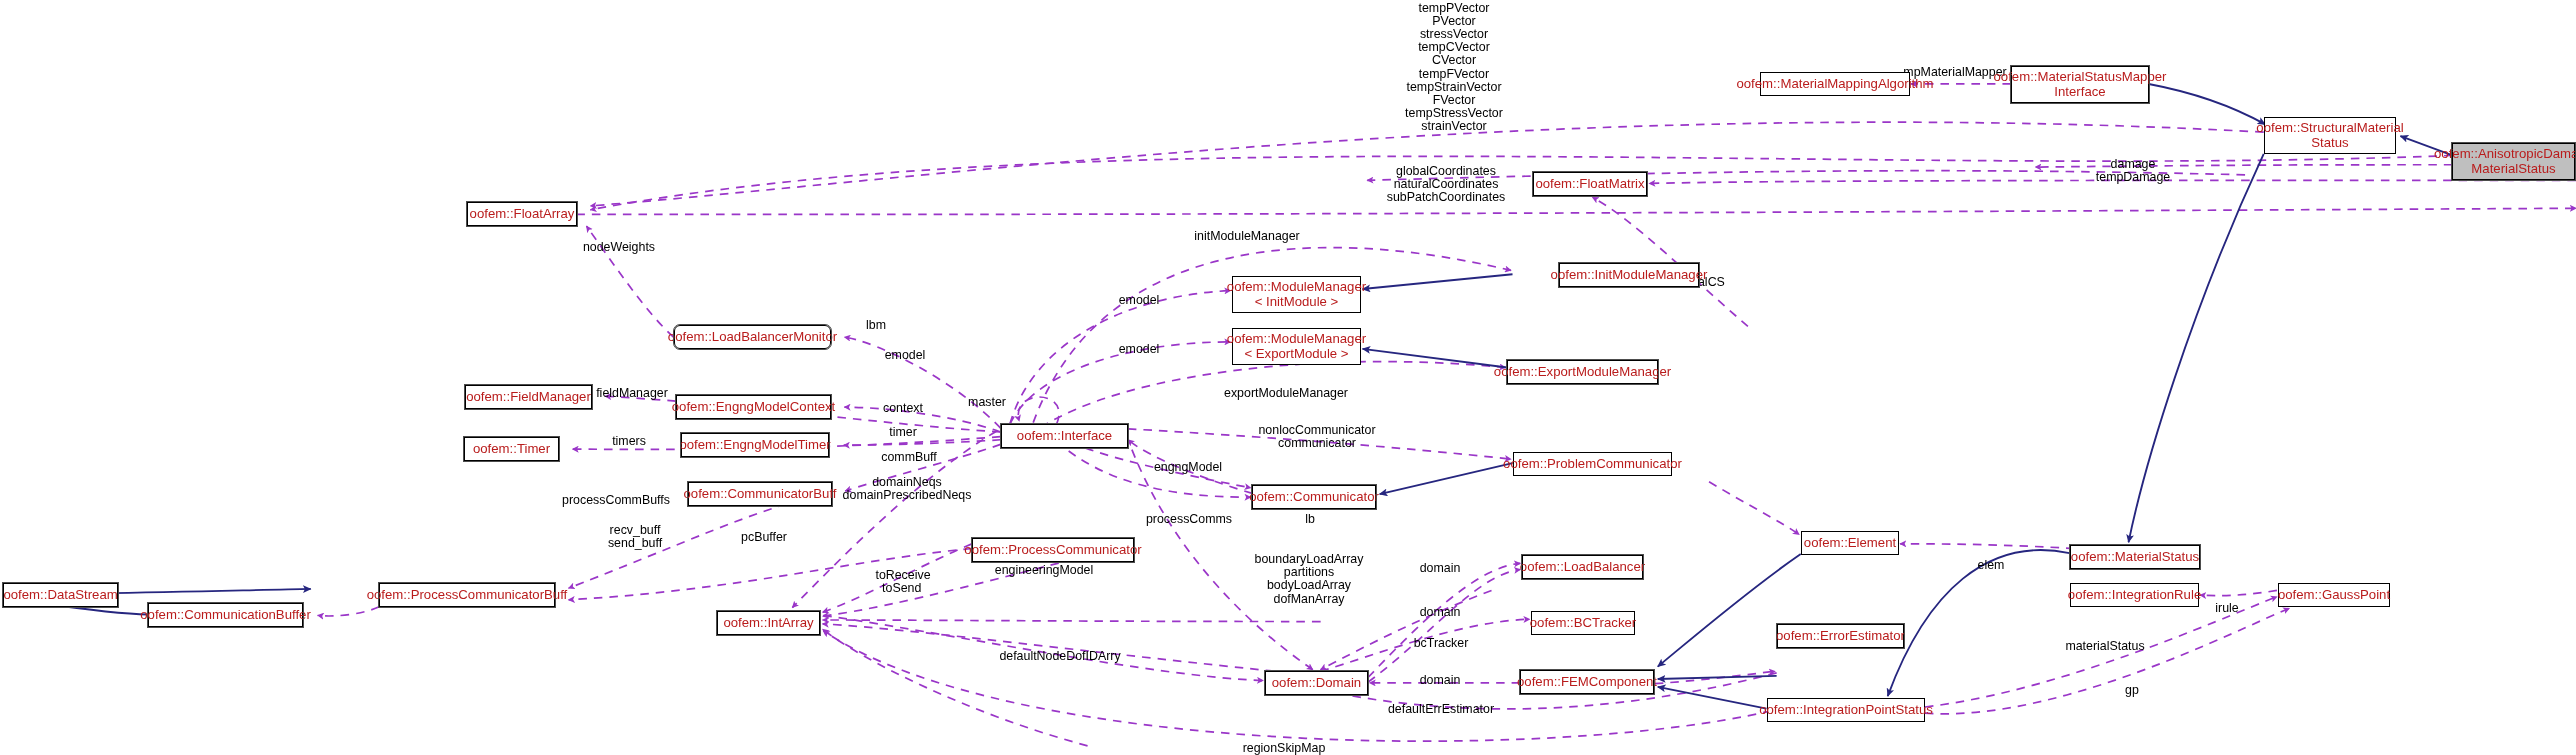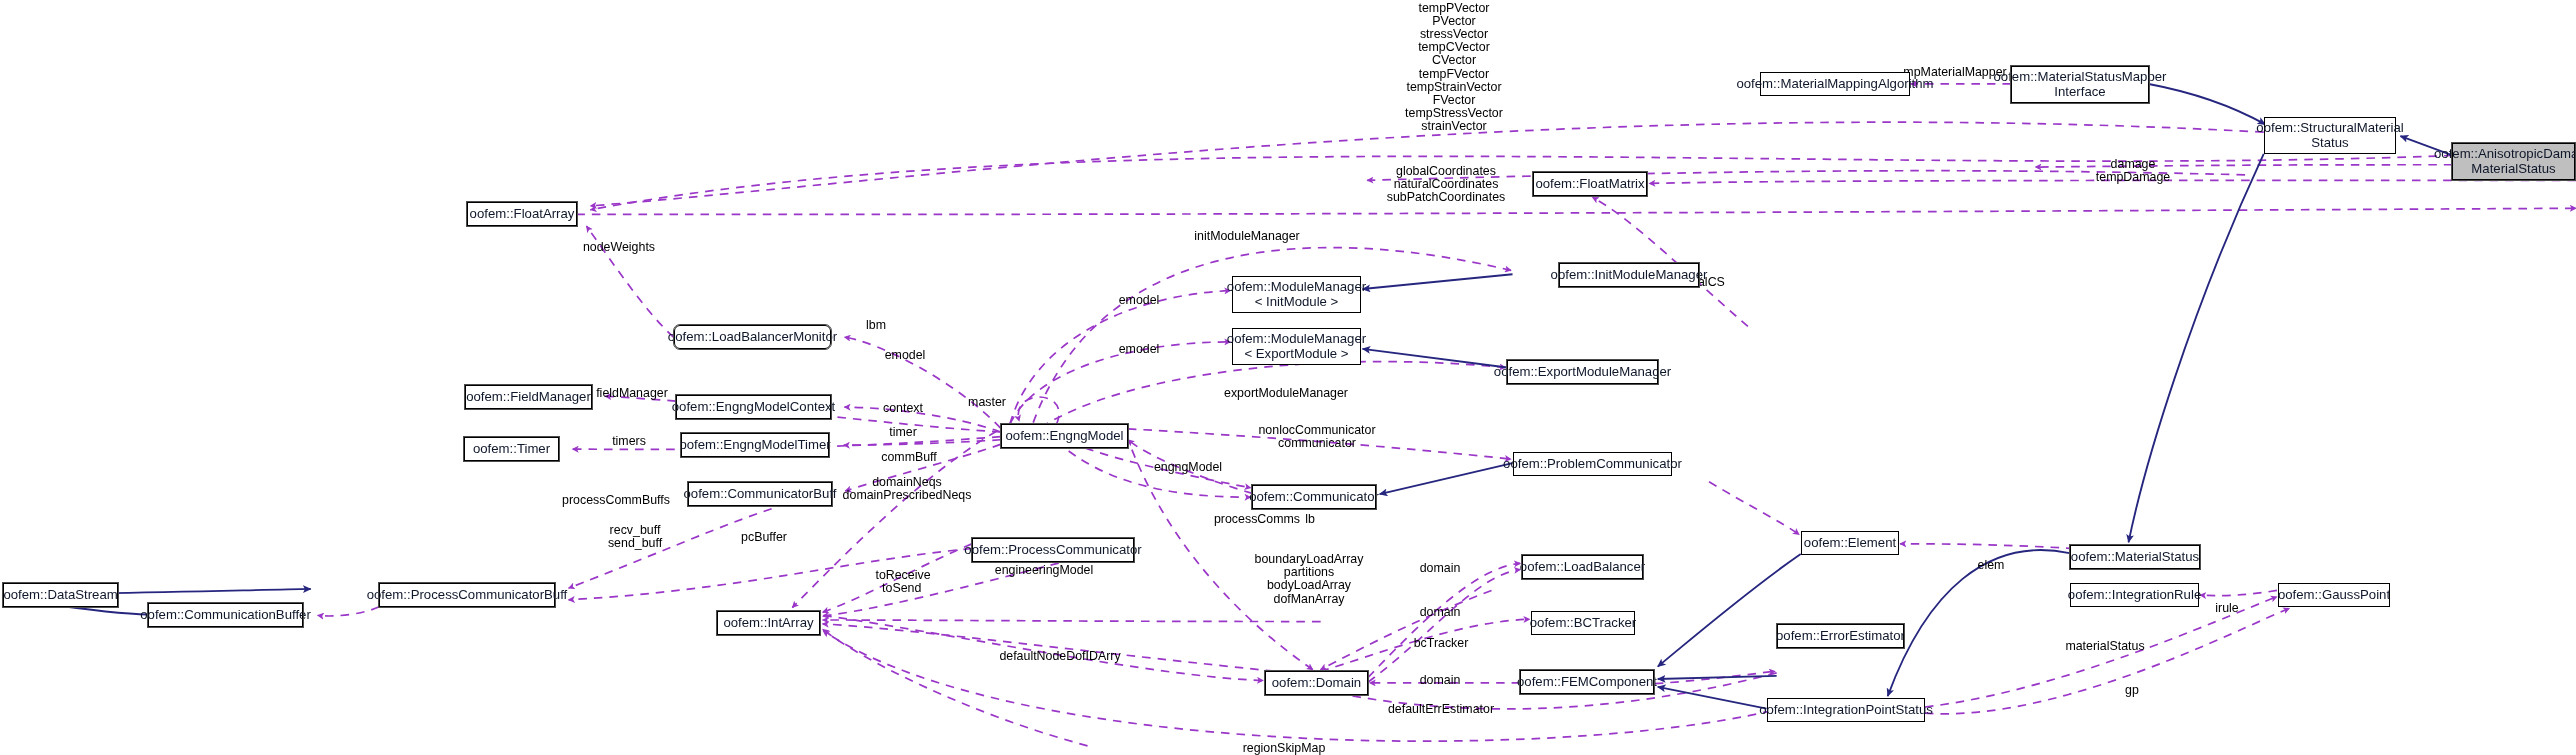--- a/index.html
+++ b/index.html
@@ -20,21 +20,21 @@
     left: 0; top: 0;
     width: 2576px;
     height: 756px;
   }
   .node {
     position: absolute;
     box-sizing: border-box;
     border: 0.8px solid #000000;
     outline: 0.8px solid #4d4d4d;
     background: #ffffff;
-    color: #0f172a;
+    color: #b91c1c;
     font-size: 13.2px;
     line-height: 14.8px;
     display: flex;
     align-items: center;
     justify-content: center;
     text-align: center;
     white-space: pre-line;
     z-index: 5;
   }
   .node.highlight {
@@ -171,21 +171,21 @@
   <div class="node" style="left:464px;top:437px;width:95px;height:24px;">oofem::Timer</div>
   <div class="node" style="left:3.1px;top:583px;width:115px;height:24px;">oofem::DataStream</div>
   <div class="node" style="left:148px;top:603px;width:155px;height:24px;">oofem::CommunicationBuffer</div>
   <div class="node" style="left:379px;top:583px;width:176px;height:24px;">oofem::ProcessCommunicatorBuff</div>
   <div class="node" style="left:674px;top:325px;width:157px;height:24px;border-radius:6px;">oofem::LoadBalancerMonitor</div>
   <div class="node" style="left:676px;top:395px;width:155px;height:24px;">oofem::EngngModelContext</div>
   <div class="node" style="left:681px;top:433px;width:148px;height:24px;">oofem::EngngModelTimer</div>
   <div class="node" style="left:688px;top:482px;width:144px;height:24px;">oofem::CommunicatorBuff</div>
   <div class="node" style="left:972px;top:538px;width:162px;height:24px;">oofem::ProcessCommunicator</div>
   <div class="node" style="left:717px;top:611px;width:103px;height:24px;">oofem::IntArray</div>
-  <div class="node" style="left:1001px;top:424px;width:127px;height:24px;">oofem::EngngModel</div>
+  <div class="node" style="left:1001px;top:424px;width:127px;height:24px;">oofem::Interface</div>
   <div class="node plain" style="left:1232px;top:276px;width:129px;height:37px;">oofem::ModuleManager
 &lt; InitModule &gt;</div>
   <div class="node plain" style="left:1232px;top:328px;width:129px;height:37px;">oofem::ModuleManager
 &lt; ExportModule &gt;</div>
   <div class="node" style="left:1513px;top:263px;width:140px;height:24px;margin-left:46px;">oofem::InitModuleManager</div>
   <div class="node" style="left:1507px;top:360px;width:151px;height:24px;">oofem::ExportModuleManager</div>
   <div class="node" style="left:1533px;top:172px;width:114px;height:24px;">oofem::FloatMatrix</div>
   <div class="node" style="left:1252px;top:485px;width:124px;height:24px;">oofem::Communicator</div>
   <div class="node plain" style="left:1513px;top:452px;width:159px;height:24px;">oofem::ProblemCommunicator</div>
   <div class="node" style="left:1522px;top:555px;width:121px;height:24px;">oofem::LoadBalancer</div>
@@ -235,21 +235,21 @@
   <div class="edge-label" style="left:987px;top:396px;">master</div>
   <div class="edge-label" style="left:629px;top:435px;">timers</div>
   <div class="edge-label" style="left:903px;top:426px;">timer</div>
   <div class="edge-label" style="left:1317px;top:424px;">nonlocCommunicator
 communicator</div>
   <div class="edge-label" style="left:909px;top:451px;">commBuff</div>
   <div class="edge-label" style="left:1188px;top:461px;">engngModel</div>
   <div class="edge-label" style="left:616px;top:494px;">processCommBuffs</div>
   <div class="edge-label" style="left:907px;top:476px;">domainNeqs
 domainPrescribedNeqs</div>
-  <div class="edge-label" style="left:1257px;top:513px;text-align:center;">processComms</div>
+  <div class="edge-label" style="left:1189px;top:513px;text-align:center;">processComms</div>
   <div class="edge-label" style="left:1310px;top:513px;">lb</div>
   <div class="edge-label" style="left:635px;top:524px;">recv_buff
 send_buff</div>
   <div class="edge-label" style="left:764px;top:531px;">pcBuffer</div>
   <div class="edge-label" style="left:1440px;top:562px;">domain</div>
   <div class="edge-label" style="left:1991px;top:559px;">elem</div>
   <div class="edge-label" style="left:2227px;top:602px;">irule</div>
   <div class="edge-label" style="left:903px;top:569px;">toReceive
 toSend </div>
   <div class="edge-label" style="left:1044px;top:564px;">engineeringModel</div>

